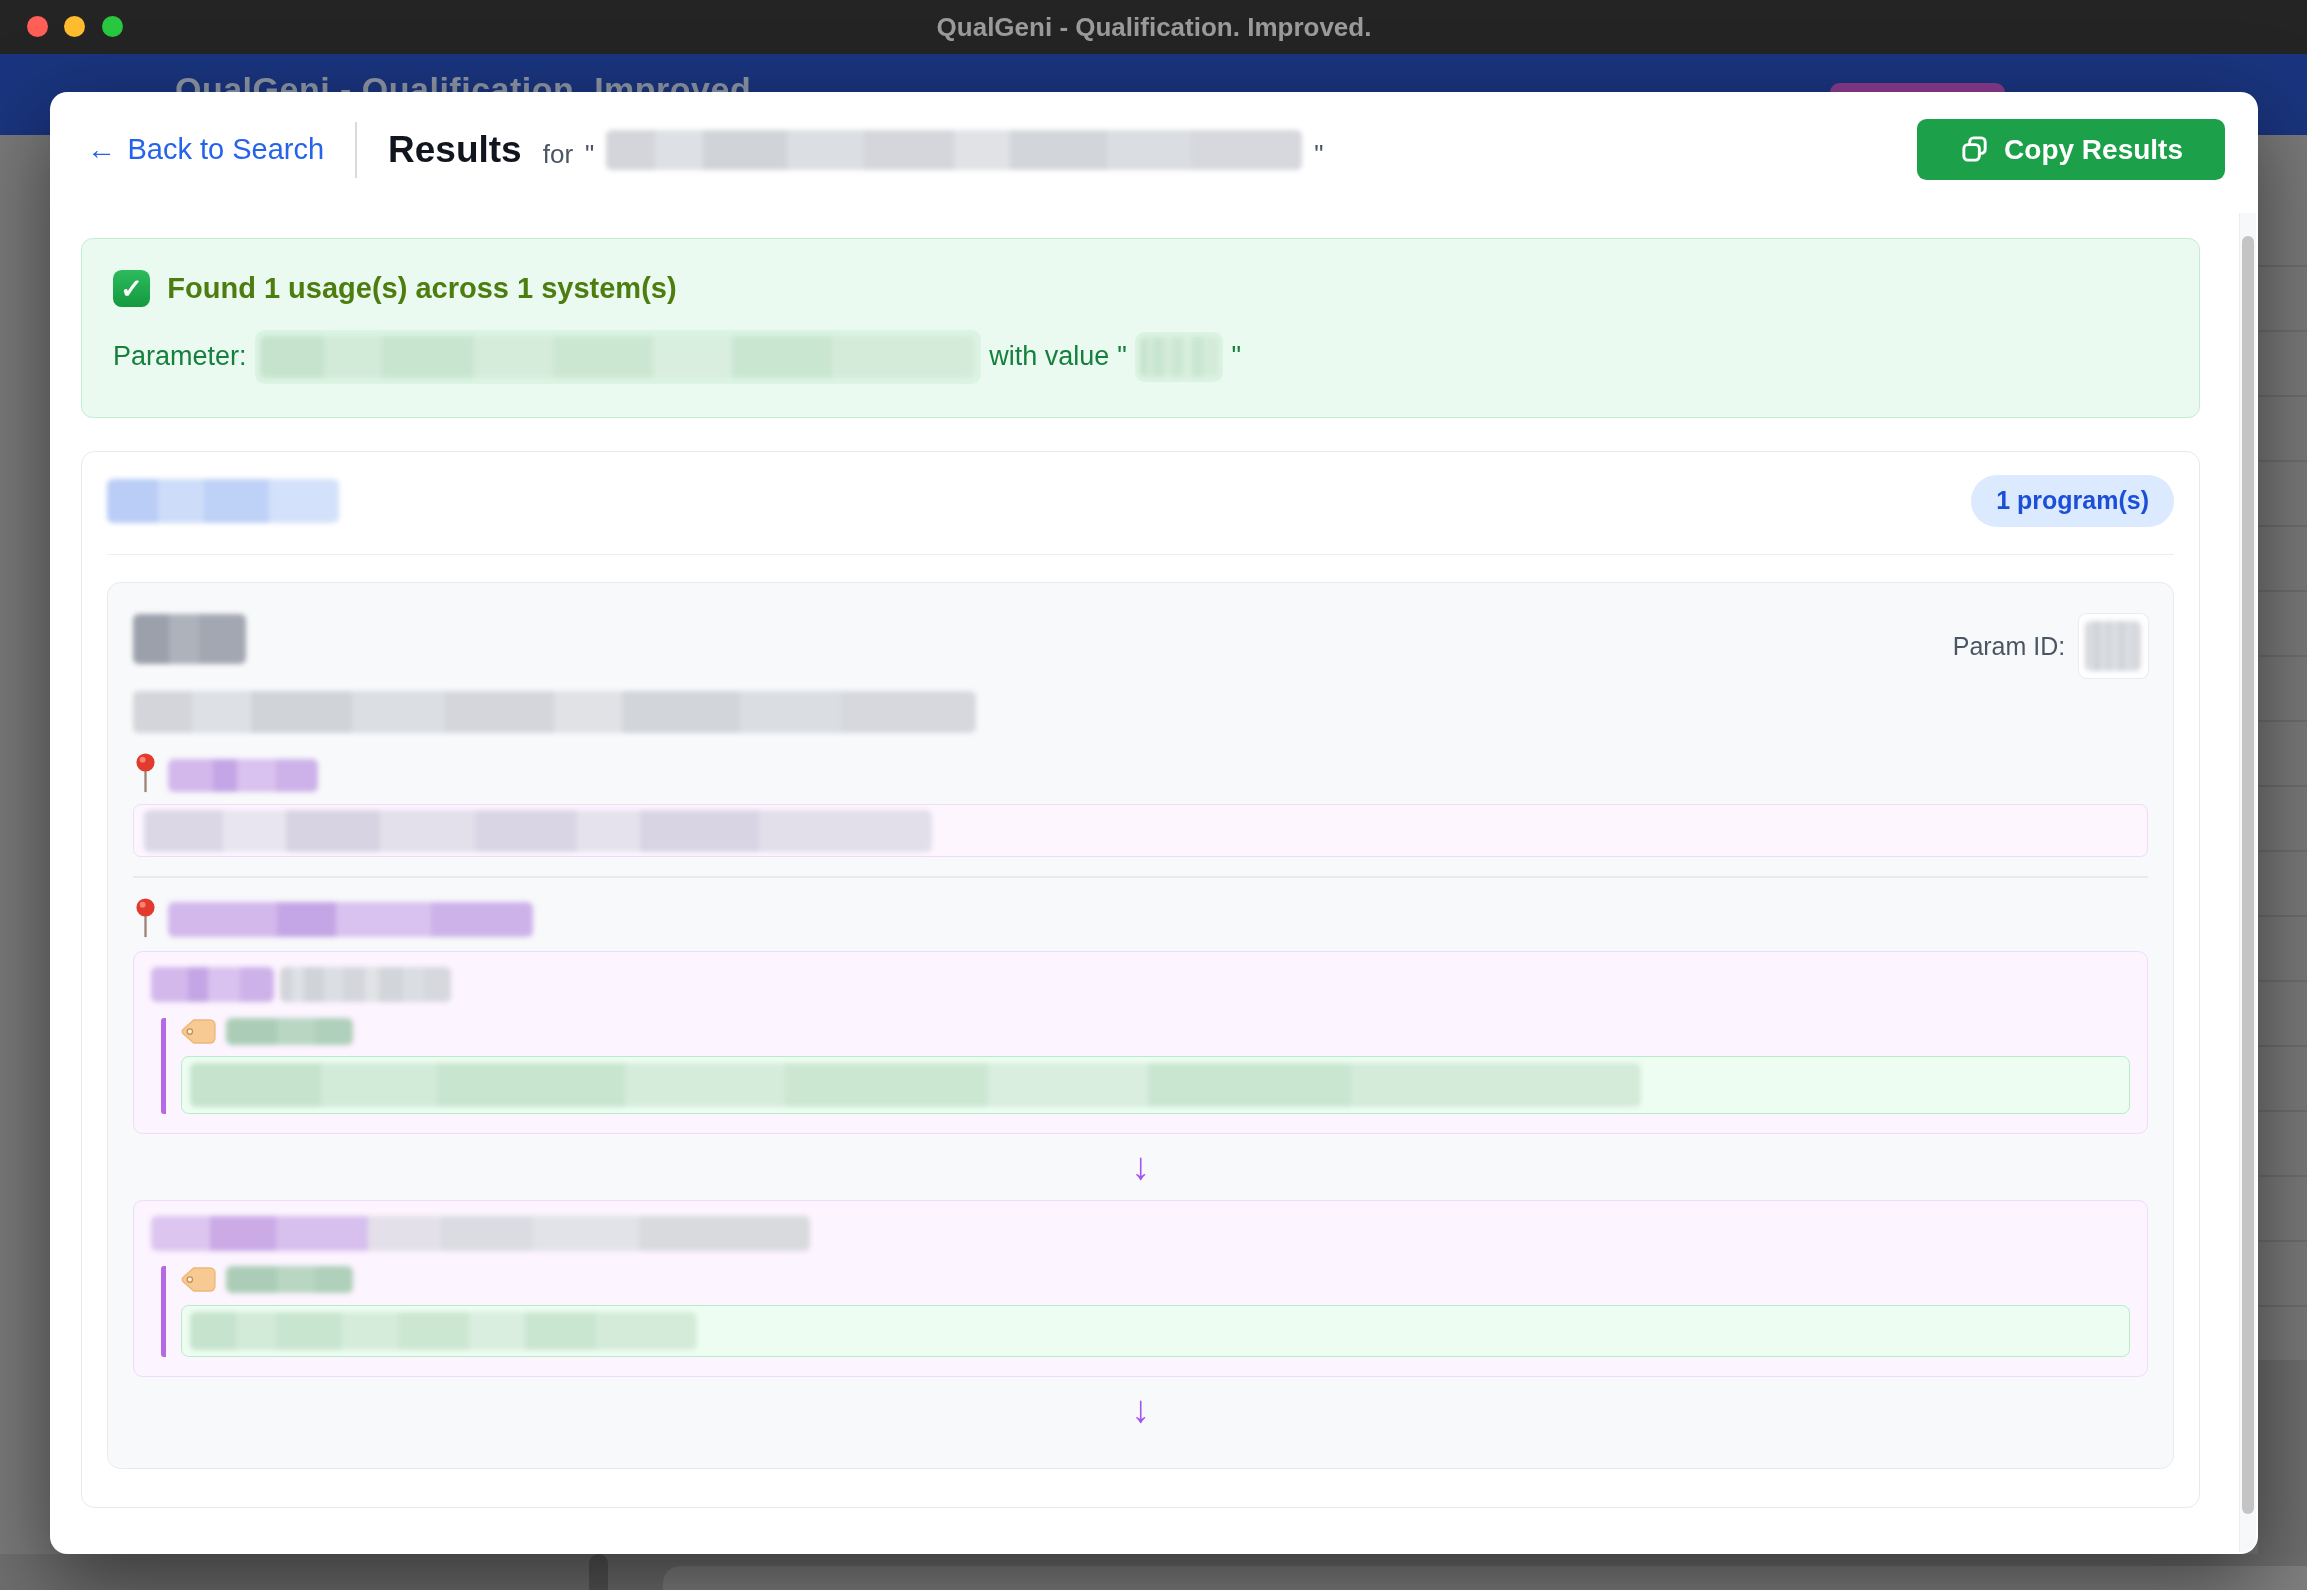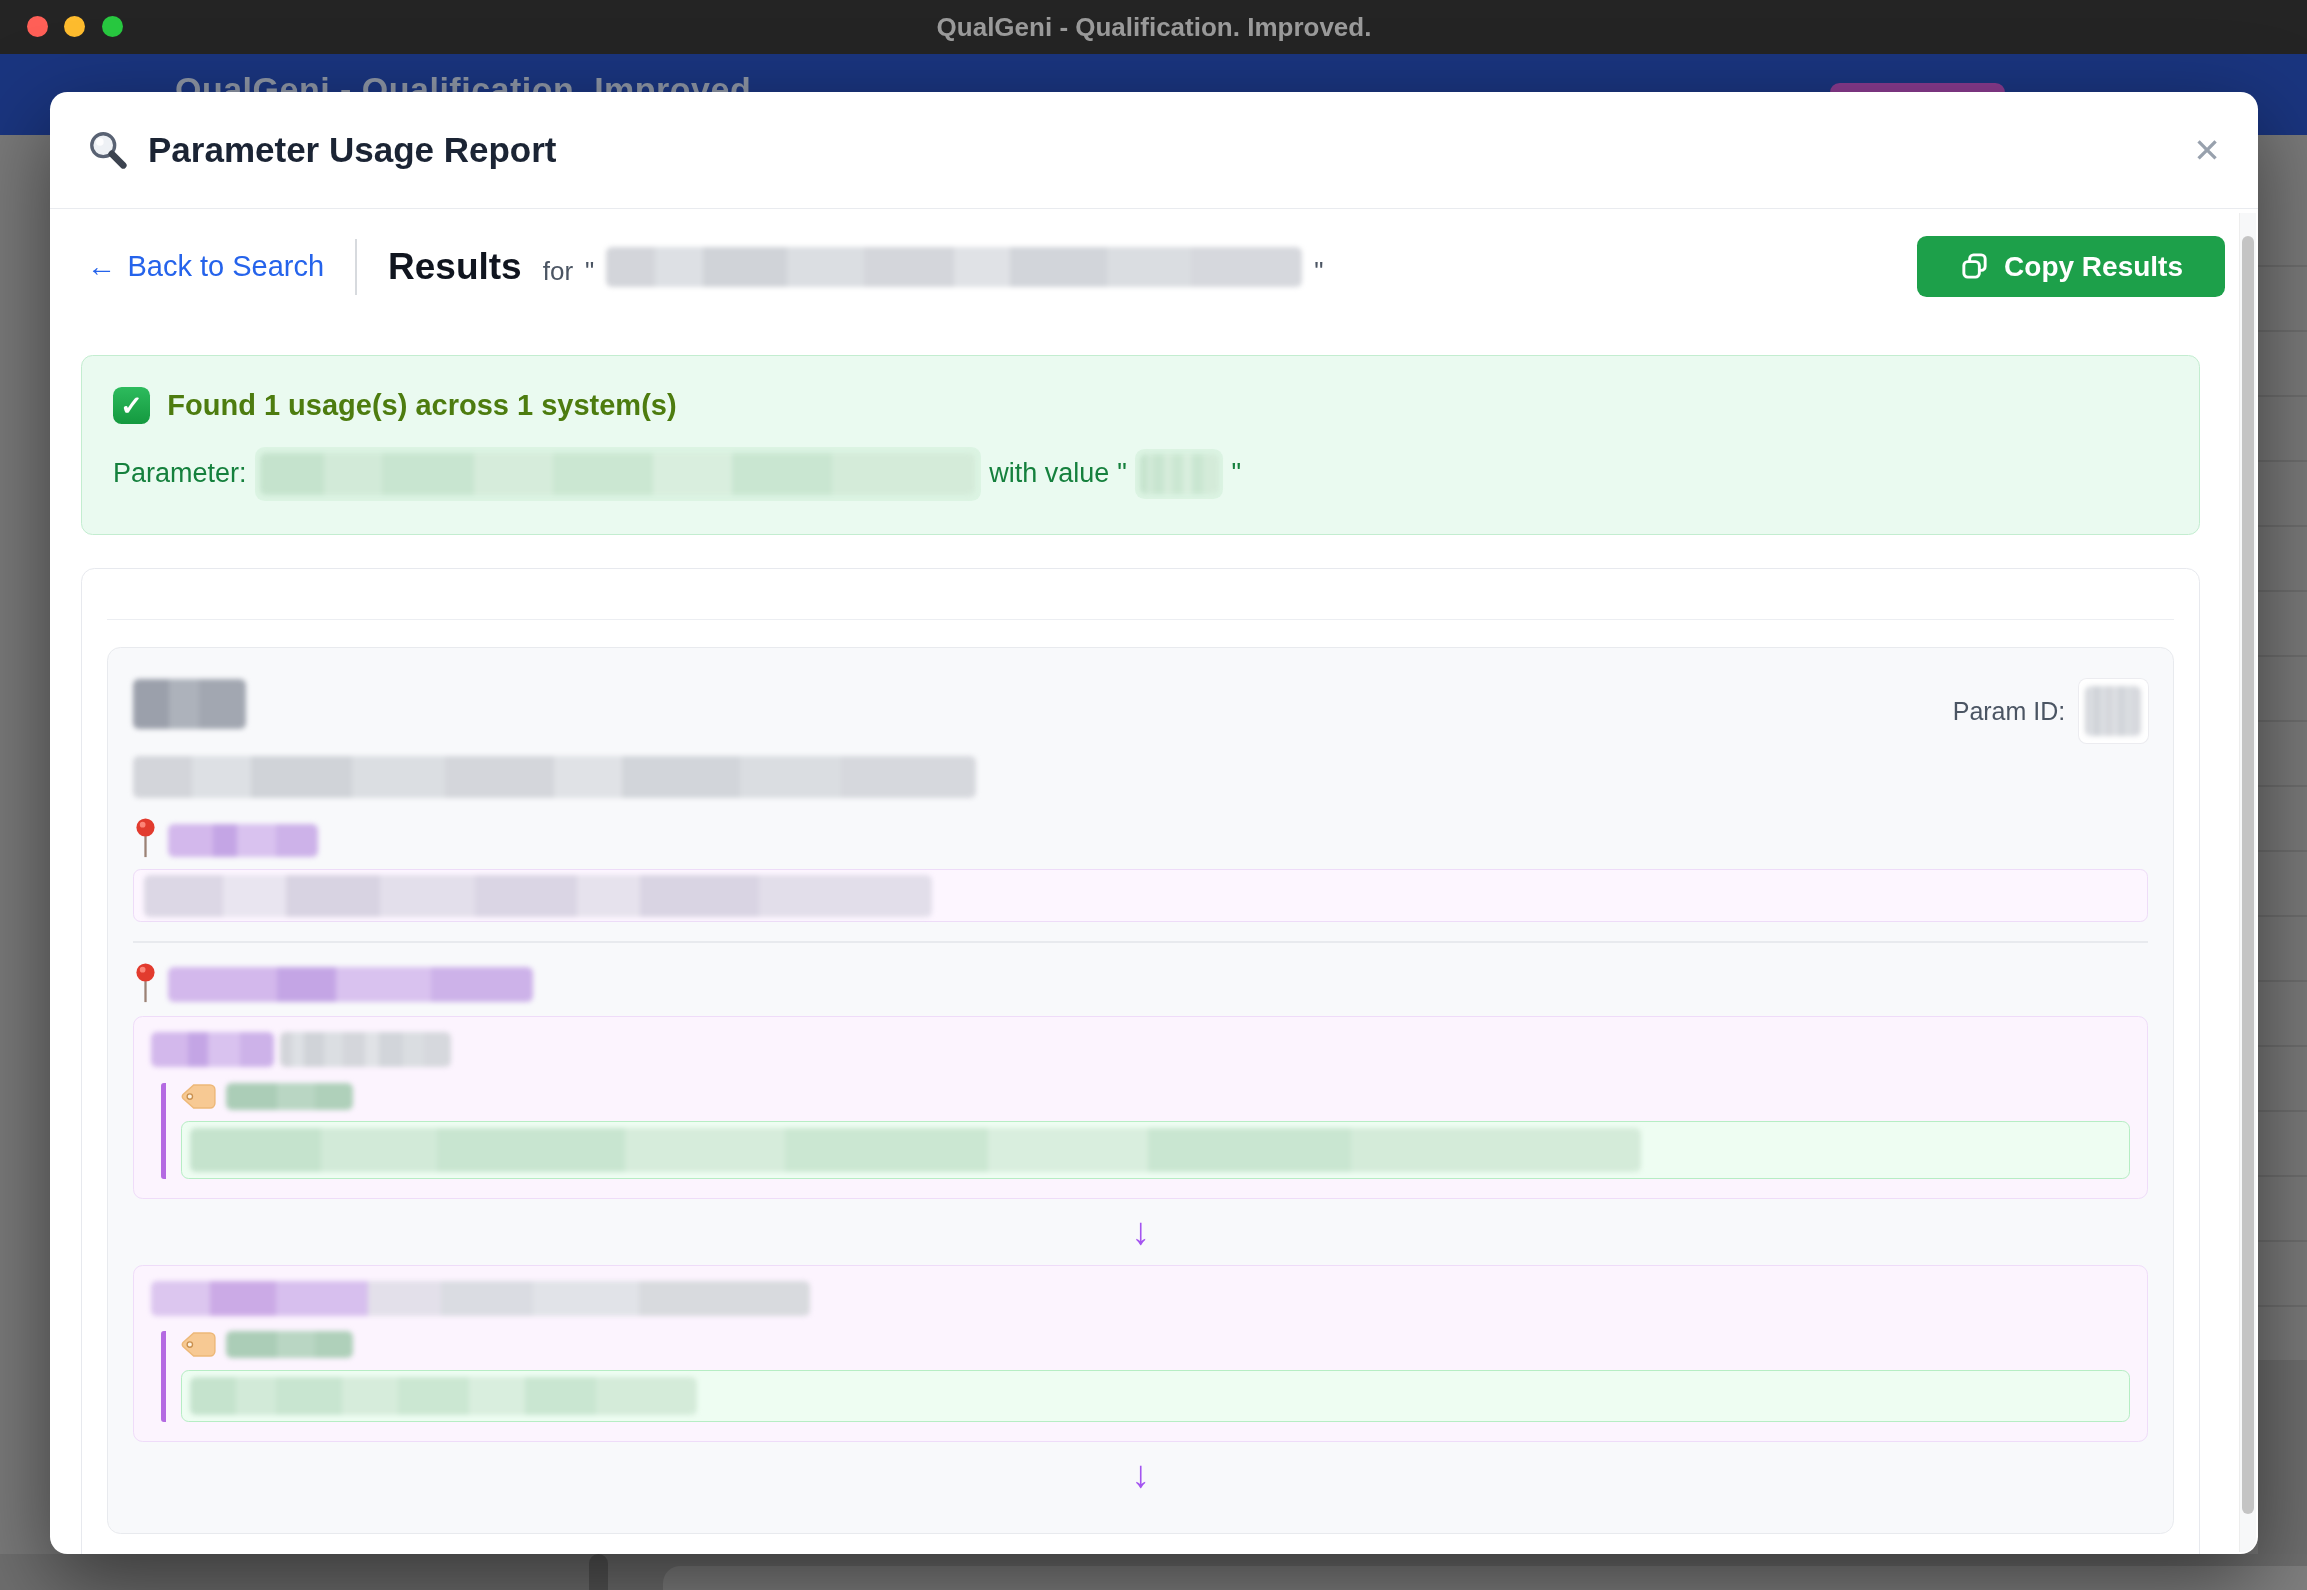--- a/index.html
+++ b/index.html
@@ -136,29 +136,20 @@
   </div>
 
   <div class="dim-lines-right"></div>
   <div class="dim-dark-right"></div>
   <div class="under-strip"></div>
   <div class="under-panel"></div>
   <div class="under-thumb"></div>
 
   <div class="modal">
 
-    <div class="m-header">
-      <svg width="42" height="42" viewBox="0 0 44 44">
-        <circle cx="17" cy="17" r="12" fill="#eef1f5" stroke="#596273" stroke-width="3.5"></circle>
-        <circle cx="13.5" cy="13.5" r="4" fill="#ffffff" opacity="0.85"></circle>
-        <line x1="26" y1="26" x2="38" y2="38" stroke="#3c434f" stroke-width="7" stroke-linecap="round"></line>
-      </svg>
-      <div class="m-title">Parameter Usage Report</div>
-      <div class="m-close">✕</div>
-    </div>
 
     <div class="m-results">
       <a class="back-link" href="#">
         <span>←</span>
         <span>Back to Search</span>
       </a>
       <div class="vsep"></div>
       <div class="res-title">Results</div>
       <div class="for-group">
         <span>for</span>
@@ -190,20 +181,24 @@
           <span>with value</span>
           <span>"</span>
           <span class="value-pill">
             <span class="redact rd-green" style="display:block;width:79px;height:40px;"></span>
           </span>
           <span>"</span>
         </div>
       </div>
 
       <div class="system-card">
+        <div class="sys-head">
+          <span class="redact rd-blue" style="width:232px;height:44px;"></span>
+          <div class="badge">1 program(s)</div>
+        </div>
         <div class="sys-div"></div>
 
         <div class="program-card">
           <div class="prog-head">
             <span class="redact rd-gray-d" style="width:113px;height:50px;"></span>
             <div class="paramid-group">
               <span>Param ID:</span>
               <span class="paramid-chip">
                 <span class="redact rd-gray" style="display:block;width:56px;height:50px;"></span>
               </span>

